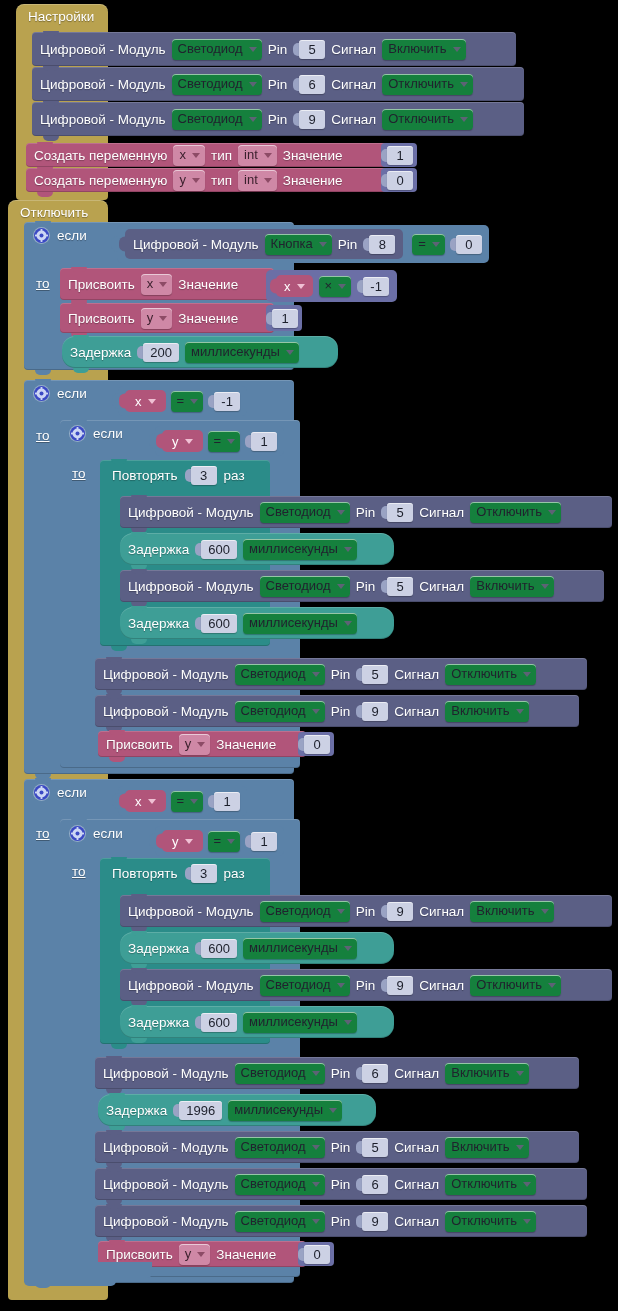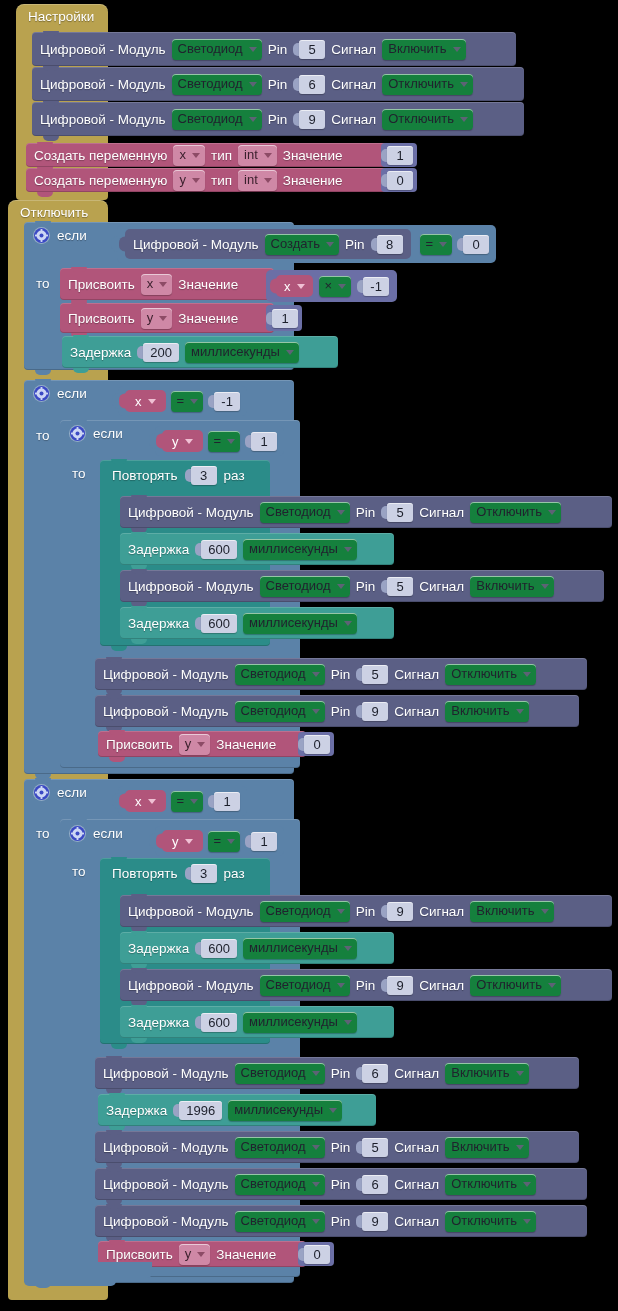--- a/index.html
+++ b/index.html
@@ -38,21 +38,21 @@
     content:"";position:absolute;left:11px;top:-1px;width:16px;height:5px;
     background:inherit;border-radius:0 0 6px 6px;
   }
   .stmt::after{    
     content:"";position:absolute;left:11px;bottom:-5px;width:16px;height:5px;
     background:inherit;border-radius:0 0 6px 6px;
   }
 
   .c-io   {background:#5b5f85;}      
   .c-var  {background:#b1557a;}      
-  .c-time {background:#3e9e96;}      
+  .c-time {background:#3e9e96;border-radius:13px;}      
   .c-loop {background:#2b8c89;}      
   .c-ctrl {background:#5b82a8;}      
 
   
   .lbl{font-size:13.5px;color:#fff;text-shadow:0 1px 1px rgba(0,0,0,.30);}
 
   
   .dd{
     display:inline-flex;align-items:center;gap:5px;
     background:#15803d;color:#20232e;
@@ -97,21 +97,21 @@
 
   
   .gear{
     width:15px;height:15px;border-radius:50%;
     background:#3b49c4;position:relative;flex:0 0 auto;
     box-shadow:0 0 0 1px rgba(255,255,255,.35);
   }
   .gear svg{position:absolute;left:1px;top:1px;}
 
   
-  .tolbl{position:absolute;font-size:13.5px;color:#fff;text-shadow:0 1px 1px rgba(0,0,0,.3);}
+  .tolbl{position:absolute;font-size:13.5px;color:#fff;text-shadow:0 1px 1px rgba(0,0,0,.3);text-decoration:underline;}
 </style>
 </head>
 <body>
 
 <div class="canvas">
 
   <div class="node container" style="left:16px;top:4px;width:92px;height:196px;">
     <div class="c-title">Настройки</div>
   </div>
 
@@ -233,21 +233,21 @@
     <span class="lbl">если</span>
   </div>
   <div class="tolbl" style="left:36px;top:276px;">то</div>
 
   <div class="report r-logic" style="left:117px;top:225px;height:38px;padding-left:8px;">
     <i class="plugL"></i>
     <div class="report r-io" style="position:relative;left:0;top:0;height:30px;padding:0 8px;gap:6px;">
       <i class="plugL"></i>
       <span class="lbl">Цифровой - Модуль</span>
       <span class="dd">
-          <span>Создать</span>
+          <span>Кнопка</span>
           <i class="tri"></i>
         </span>
       <span class="lbl">Pin</span>
       <span class="numwrap">
           <i class="plug"></i>
           <span class="num">8</span>
         </span>
     </div>
     <span class="dd" style="margin-left:4px;">
         <span>=</span>

